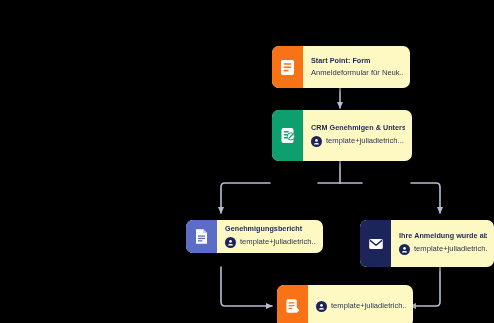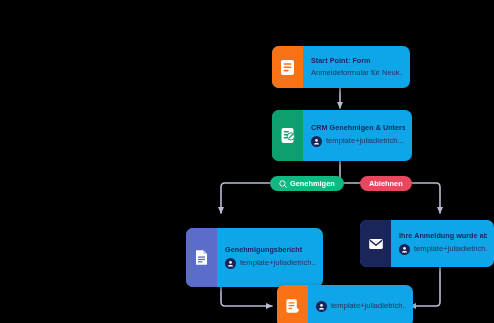--- a/index.html
+++ b/index.html
@@ -21,21 +21,21 @@
     top: 0;
     width: 494px;
     height: 323px;
   }
 
   
   .node {
     position: absolute;
     display: flex;
     align-items: stretch;
-    background: #0ea5e9;
+    background: #fef9c3;
     border-radius: 7px;
     box-shadow: 0 2px 5px rgba(0,0,0,0.45);
     overflow: hidden;
     z-index: 5;
   }
   .node-icon {
     width: 31px;
     flex: 0 0 31px;
     display: flex;
     align-items: center;
@@ -167,33 +167,23 @@
           <svg width="7" height="7" viewBox="0 0 10 10">
             <circle cx="5" cy="3.4" r="1.9" fill="#ffffff"></circle>
             <path d="M 1.4 9.2 C 1.4 6.6 8.6 6.6 8.6 9.2 Z" fill="#ffffff"></path>
           </svg>
         </span>
         <div class="node-sub-text">template+juliadietrich...</div>
       </div>
     </div>
   </div>
 
-  <div class="badge" style="left:270px; top:176px; background:#10b981;">
-    <svg width="8" height="8" viewBox="0 0 12 12">
-      <circle cx="5.2" cy="5.2" r="4" fill="none" stroke="#ffffff" stroke-width="1.3"></circle>
-      <path d="M 8.2 8.2 L 11 11" stroke="#ffffff" stroke-width="1.5" stroke-linecap="round"></path>
-    </svg>
-    <span>Genehmigen</span>
-  </div>
-
-  <div class="badge" style="left:360px; top:176px; background:#e8485f;">
-    <span>Ablehnen</span>
-  </div>
-
-  <div class="node" style="left:186px; top:228px; width:137px; height:59px;justify-content:space-between;">
+
+
+  <div class="node" style="left:186px; top:220px; width:137px; height:33px;justify-content:space-between;">
     <div class="node-icon" style="background:#5b6dc8;">
       <svg width="15" height="17" viewBox="0 0 15 17">
         <path d="M 2 1.2 H 9.2 L 13 5 V 15.8 H 2 Z" fill="#ffffff"></path>
         <path d="M 9.2 1.2 V 5 H 13 Z" fill="#c9d0ee"></path>
         <rect x="4" y="7.4" width="7" height="1.3" fill="#5b6dc8"></rect>
         <rect x="4" y="9.8" width="7" height="1.3" fill="#5b6dc8"></rect>
         <rect x="4" y="12.2" width="4.4" height="1.3" fill="#5b6dc8"></rect>
       </svg>
     </div>
     <div class="node-body">

